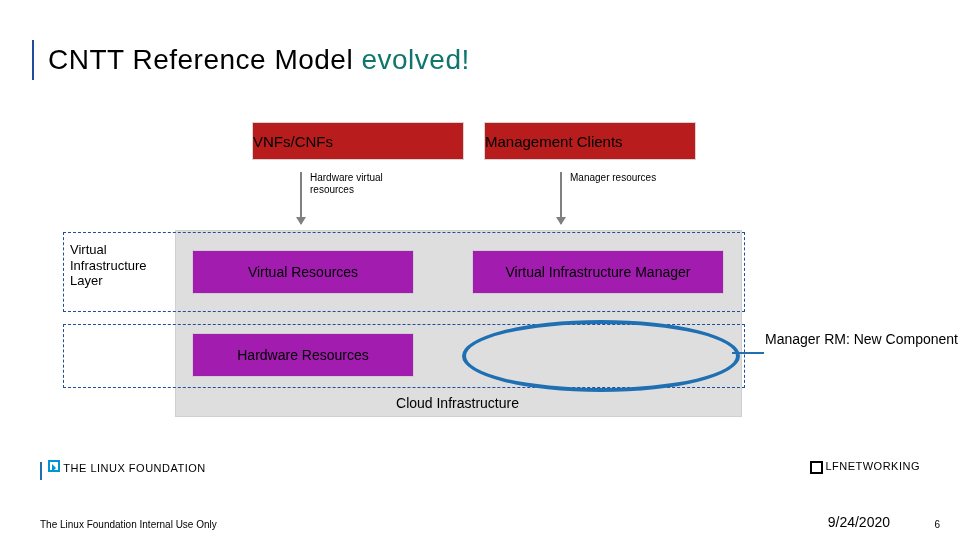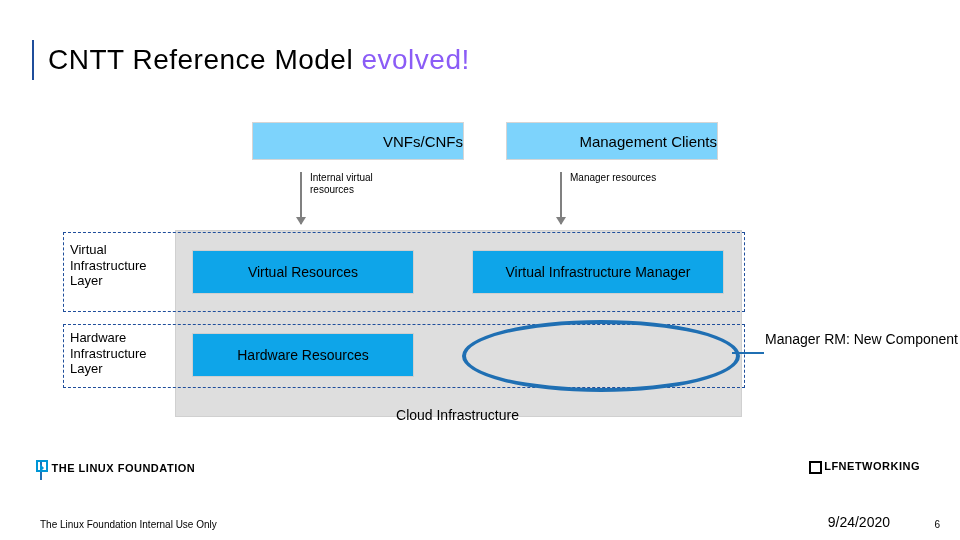--- a/index.html
+++ b/index.html
@@ -1,57 +1,57 @@
 <!DOCTYPE html>
 <html><head>
 <meta charset="utf-8">
 <style>
   html,body{margin:0;padding:0;width:960px;height:540px;font-family:Arial,Helvetica,sans-serif;background:#fff;color:#000;overflow:hidden}
   .slide{position:relative;width:960px;height:540px}
   .title-rule{position:absolute;left:32px;top:40px;width:2px;height:40px;background:#1f4e9b}
   .title{position:absolute;left:48px;top:44px;font-size:28px;font-weight:400;letter-spacing:.5px}
-  .title .red{color:#8b5cf6}
+  .title .red{color:#0f766e}
   
-  .topbox{position:absolute;top:122px;width:210px;height:36px;background:#7dd3fc;border:1px solid #d5d5d5;display:flex;align-items:center;justify-content:flex-end;font-size:15px}
+  .topbox{position:absolute;top:122px;width:210px;height:36px;background:#b91c1c;border:1px solid #d5d5d5;display:flex;align-items:center;justify-content:flex-start;font-size:15px}
   .top-left{left:252px}
-  .top-right{left:506px}
+  .top-right{left:484px}
   
   .arrlbl{position:absolute;top:172px;font-size:10px;line-height:1.2}
   .lbl1{left:310px}
   .lbl2{left:570px}
   .arrow{position:absolute;top:172px;width:2px;height:52px;background:#808080}
   .arrow::after{content:"";position:absolute;left:-4px;bottom:-1px;border-left:5px solid transparent;border-right:5px solid transparent;border-top:8px solid #808080}
   .ar1{left:300px}
   .ar2{left:560px}
   
   .cloud-bg{position:absolute;left:175px;top:230px;width:565px;height:185px;background:#dedede;border:1px solid #d0d0d0}
-  .cloud-lbl{position:absolute;left:175px;top:407px;width:565px;text-align:center;font-size:14px}
+  .cloud-lbl{position:absolute;left:175px;top:395px;width:565px;text-align:center;font-size:14px}
   
   .dashed{position:absolute;border:1.5px dashed #1f4e9b;background:transparent}
   .dash1{left:63px;top:232px;width:680px;height:78px}
   .dash2{left:63px;top:324px;width:680px;height:62px}
   .layer-text{position:absolute;left:70px;width:100px;font-size:13px;line-height:1.2}
   .lt1{top:242px}
   .lt2{top:330px}
   
-  .inner{position:absolute;background:#0ea5e9;border:1px solid #cfcfcf;display:flex;align-items:center;justify-content:center;text-align:center;font-size:14px;line-height:1.2}
+  .inner{position:absolute;background:#a21caf;border:1px solid #cfcfcf;display:flex;align-items:center;justify-content:center;text-align:center;font-size:14px;line-height:1.2}
   .vr{left:192px;top:250px;width:220px;height:42px}
   .hr{left:192px;top:333px;width:220px;height:42px}
   .vim{left:472px;top:250px;width:250px;height:42px}
   .him{left:472px;top:333px;width:250px;height:42px}
   
   .ellipse{position:absolute;left:462px;top:320px;width:270px;height:64px;border:4px solid #1f6fb3;border-radius:50%/50%;pointer-events:none}
   .callout{position:absolute;left:765px;top:330px;font-size:14px;line-height:1.3}
   .callline{position:absolute;left:732px;top:352px;width:32px;height:2px;background:#1f6fb3}
   
   .ftr-rule{position:absolute;left:40px;top:462px;width:2px;height:18px;background:#1f6fb3}
-  .logo1{position:absolute;left:36px;top:460px;font-size:11px;font-weight:700;letter-spacing:.5px}
+  .logo1{position:absolute;left:48px;top:460px;font-size:11px;font-weight:400;letter-spacing:.5px}
   .logo1 .sq{display:inline-block;width:8px;height:8px;border:2px solid #0096d6;position:relative}
   .logo1 .sq::after{content:"";position:absolute;left:2px;top:2px;width:0;height:0;border-left:4px solid #0096d6;border-top:4px solid transparent;border-bottom:4px solid transparent}
-  .logo2{position:absolute;right:40px;top:460px;font-size:11px;font-weight:700;letter-spacing:.5px}
+  .logo2{position:absolute;right:40px;top:460px;font-size:11px;font-weight:400;letter-spacing:.5px}
   .lfsq{display:inline-block;width:9px;height:9px;border:2px solid #000;margin-right:2px;vertical-align:middle}
   .disclaimer{position:absolute;left:40px;bottom:10px;font-size:10px}
   .date{position:absolute;right:70px;bottom:10px;font-size:14px}
   .pg{position:absolute;right:20px;bottom:10px;font-size:10px}
 </style>
 </head>
 <body>
 
 <div class="slide">
   <div class="title-rule"></div>
@@ -60,31 +60,30 @@
   </div>
 
   <div class="topbox top-left">
       <span>VNFs/CNFs</span>
     </div>
   <div class="topbox top-right">
       <span>Management Clients</span>
     </div>
 
   <div class="arrow ar1"></div>
-  <div class="arrlbl lbl1" style="white-space:pre">Internal virtual
+  <div class="arrlbl lbl1" style="white-space:pre">Hardware virtual
 resources</div>
   <div class="arrow ar2"></div>
   <div class="arrlbl lbl2">Manager resources</div>
 
   <div class="cloud-bg"></div>
 
   <div class="dashed dash1"></div>
   <div class="layer-text lt1">Virtual Infrastructure Layer</div>
   <div class="dashed dash2"></div>
-  <div class="layer-text lt2">Hardware Infrastructure Layer</div>
 
   <div class="inner vr">
       <span>Virtual Resources</span>
     </div>
   <div class="inner vim">
       <span>Virtual Infrastructure Manager</span>
     </div>
   <div class="inner hr">
       <span>Hardware Resources</span>
     </div>

